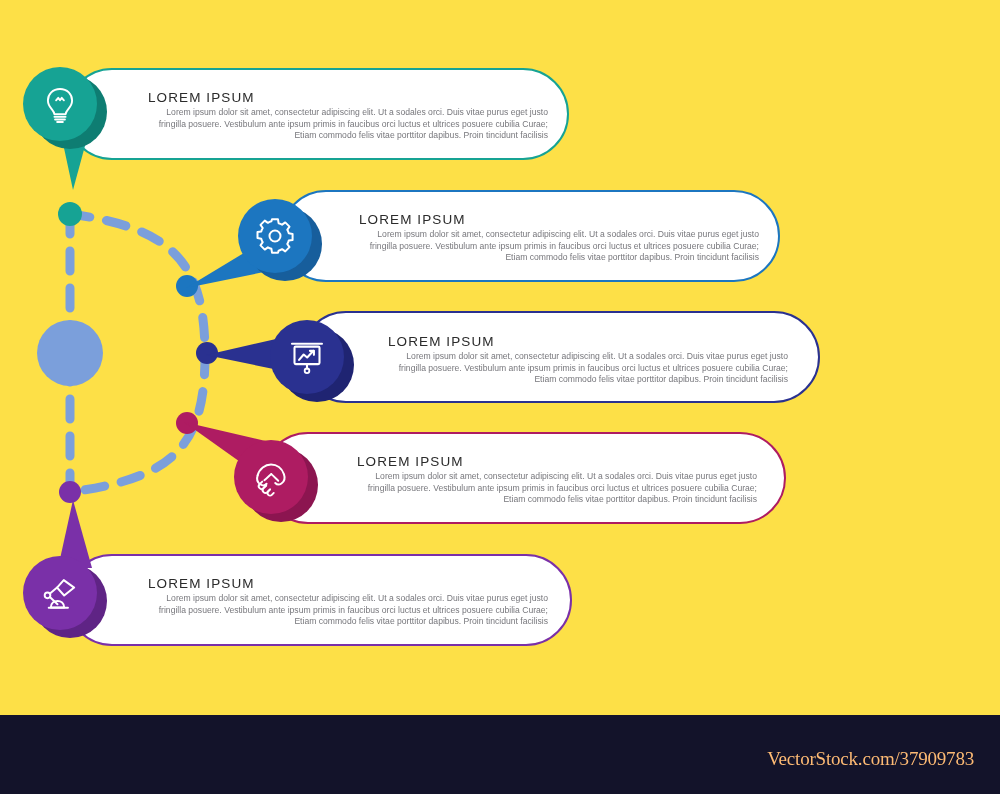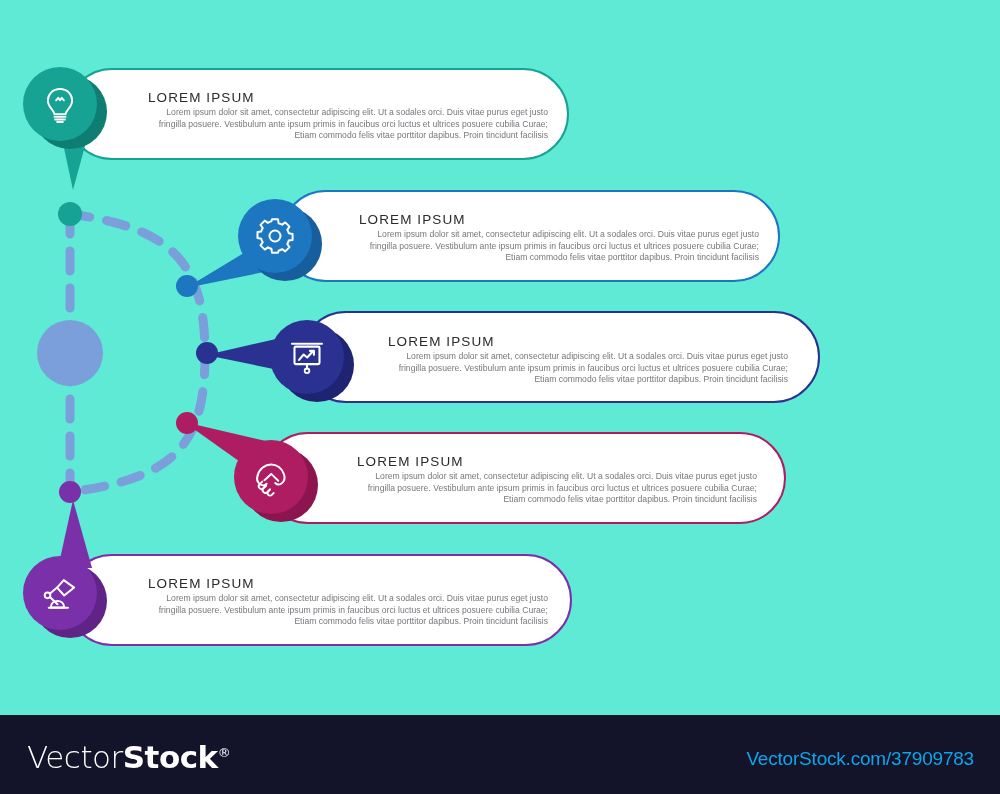--- a/index.html
+++ b/index.html
@@ -5,21 +5,21 @@
   html,body{margin:0;padding:0;}
   body{
     width:1000px;height:794px;
     background:#ffffff;
     font-family:"Liberation Sans", sans-serif;
     overflow:hidden;
     position:relative;
   }
   #stage{
     position:absolute;left:0;top:0;width:1000px;height:715px;
-    background:#5eead4;
+    background:#fde047;
   }
   
   #connector{position:absolute;left:0;top:0;width:1000px;height:715px;pointer-events:none;}
 
   
   .card{
     position:absolute;
     background:#ffffff;
     border-style:solid;
     border-width:2px;
@@ -69,22 +69,22 @@
   #wm-logo{
     position:absolute;left:27px;top:24px;
     font-size:31px;color:#ffffff;letter-spacing:-0.5px;
     font-family:"DejaVu Sans", sans-serif;
   }
   #wm-logo .light{font-weight:300;}
   #wm-logo .bold{font-weight:700;}
   #wm-logo .reg{font-size:13px;vertical-align:super;font-weight:400;}
   #wm-url{
     position:absolute;right:26px;top:33px;
-    font-size:19px;color:#0ea5e9;letter-spacing:-0.2px;
-    font-family:Liberation Sans, sans-serif;
+    font-size:19px;color:#fdba74;letter-spacing:-0.2px;
+    font-family:Liberation Serif, serif;
   }
 </style>
 </head>
 <body>
 
 <div id="stage">
 
   <svg id="connector" viewBox="0 0 1000 715">
 
     <path d="M 70 214 C 175 228 205 265 205 355 C 205 445 175 478 70 492" fill="none" stroke="#7B9FDB" stroke-width="9" stroke-linecap="round" stroke-dasharray="20 17"></path>
@@ -202,15 +202,14 @@
         <path d="M11.8 28.8 L21 37.5" fill="none" stroke="#ffffff" stroke-width="2.4" stroke-linecap="round"></path>
         <path d="M13 41.5 c0-5.5 4-8 8-8 4 0 8 2.5 8 8 Z" fill="none" stroke="#ffffff" stroke-width="2.4" stroke-linejoin="round"></path>
         <path d="M10.5 41.6 h23" stroke="#ffffff" stroke-width="2.4" stroke-linecap="round"></path>
       </svg>
     </div>
   </div>
 
 </div>
 
 <div id="footer">
-  <div id="wm-logo"><span class="light">Vector</span><span class="bold">Stock</span><span class="reg">®</span></div>
   <div id="wm-url">VectorStock.com/37909783</div>
 </div>
 
 </body></html>

